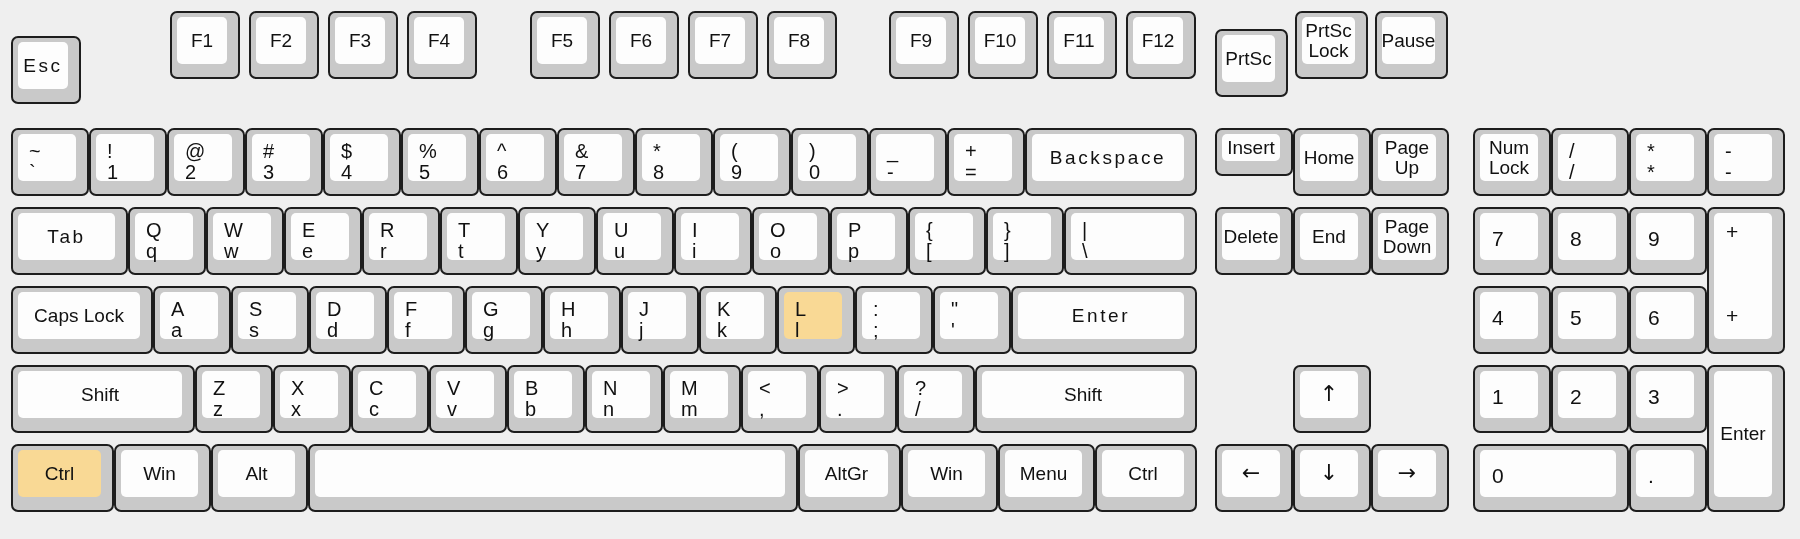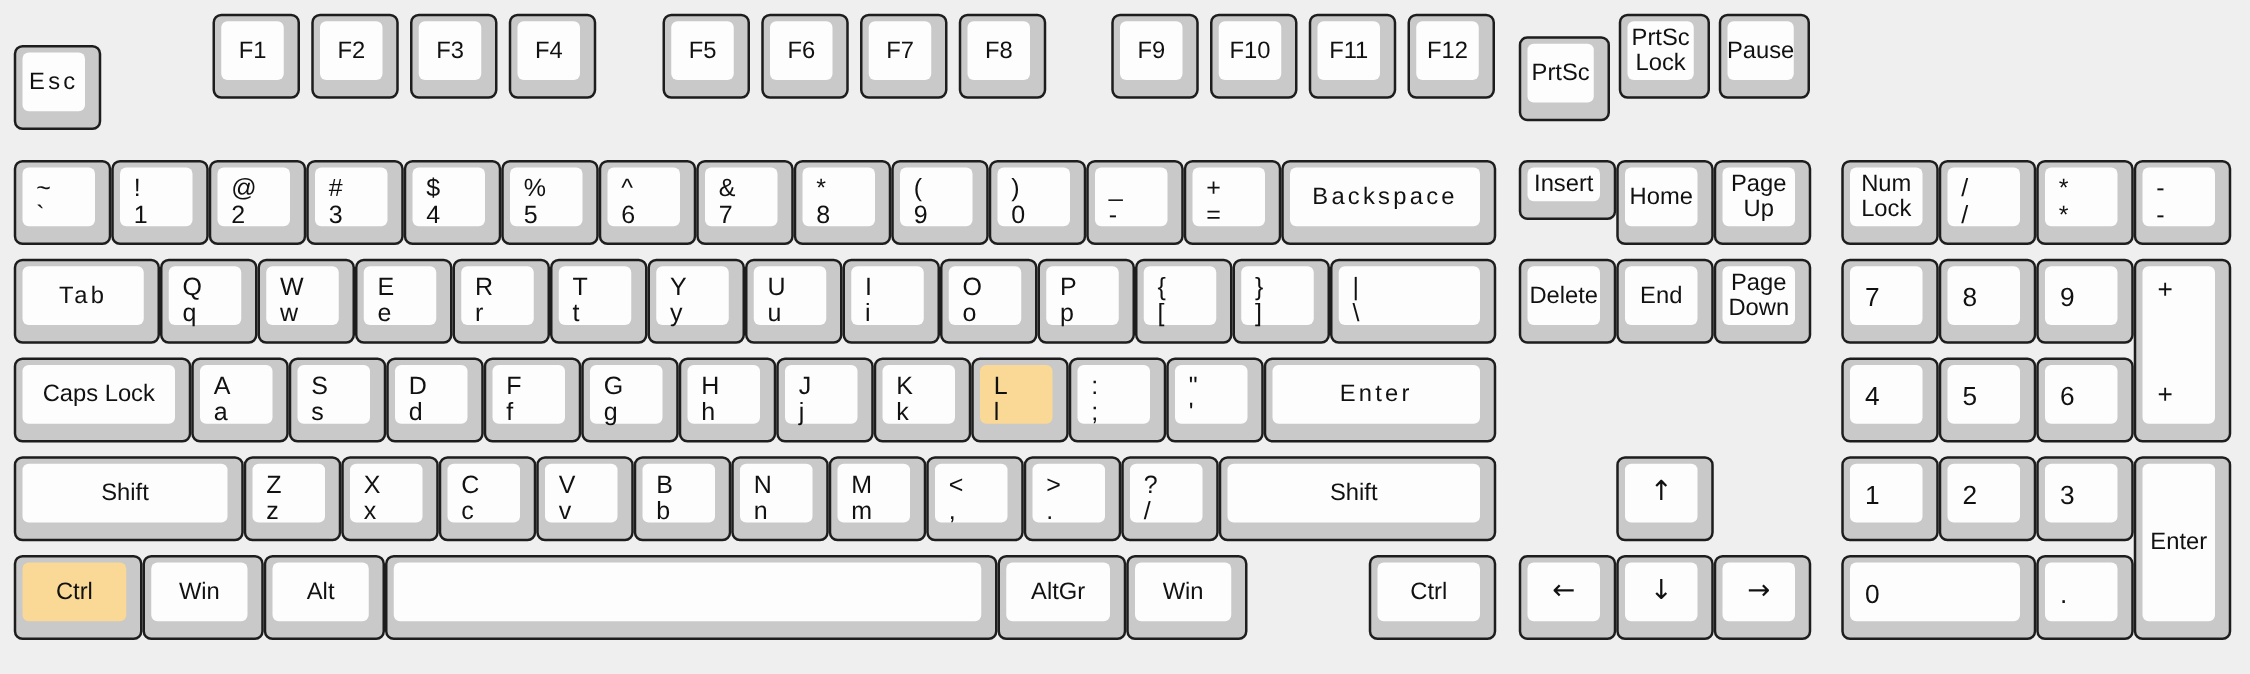--- a/index.html
+++ b/index.html
@@ -470,20 +470,25 @@
 <div class="key" style="left:798px;top:444px;width:103px;height:68px;">
   <div class="cap">
         <div class="lbl c">AltGr</div>
       </div>
 </div>
 <div class="key" style="left:901px;top:444px;width:97px;height:68px;">
   <div class="cap">
         <div class="lbl c">Win</div>
       </div>
 </div>
+<div class="key" style="left:998px;top:444px;width:97px;height:68px;">
+  <div class="cap">
+        <div class="lbl c">Menu</div>
+      </div>
+</div>
 <div class="key" style="left:1095px;top:444px;width:102px;height:68px;">
   <div class="cap">
         <div class="lbl c">Ctrl</div>
       </div>
 </div>
 
 <div class="key" style="left:1215px;top:128px;width:78px;height:48px;">
   <div class="cap">
         <div class="lbl c sm">Insert</div>
       </div>

